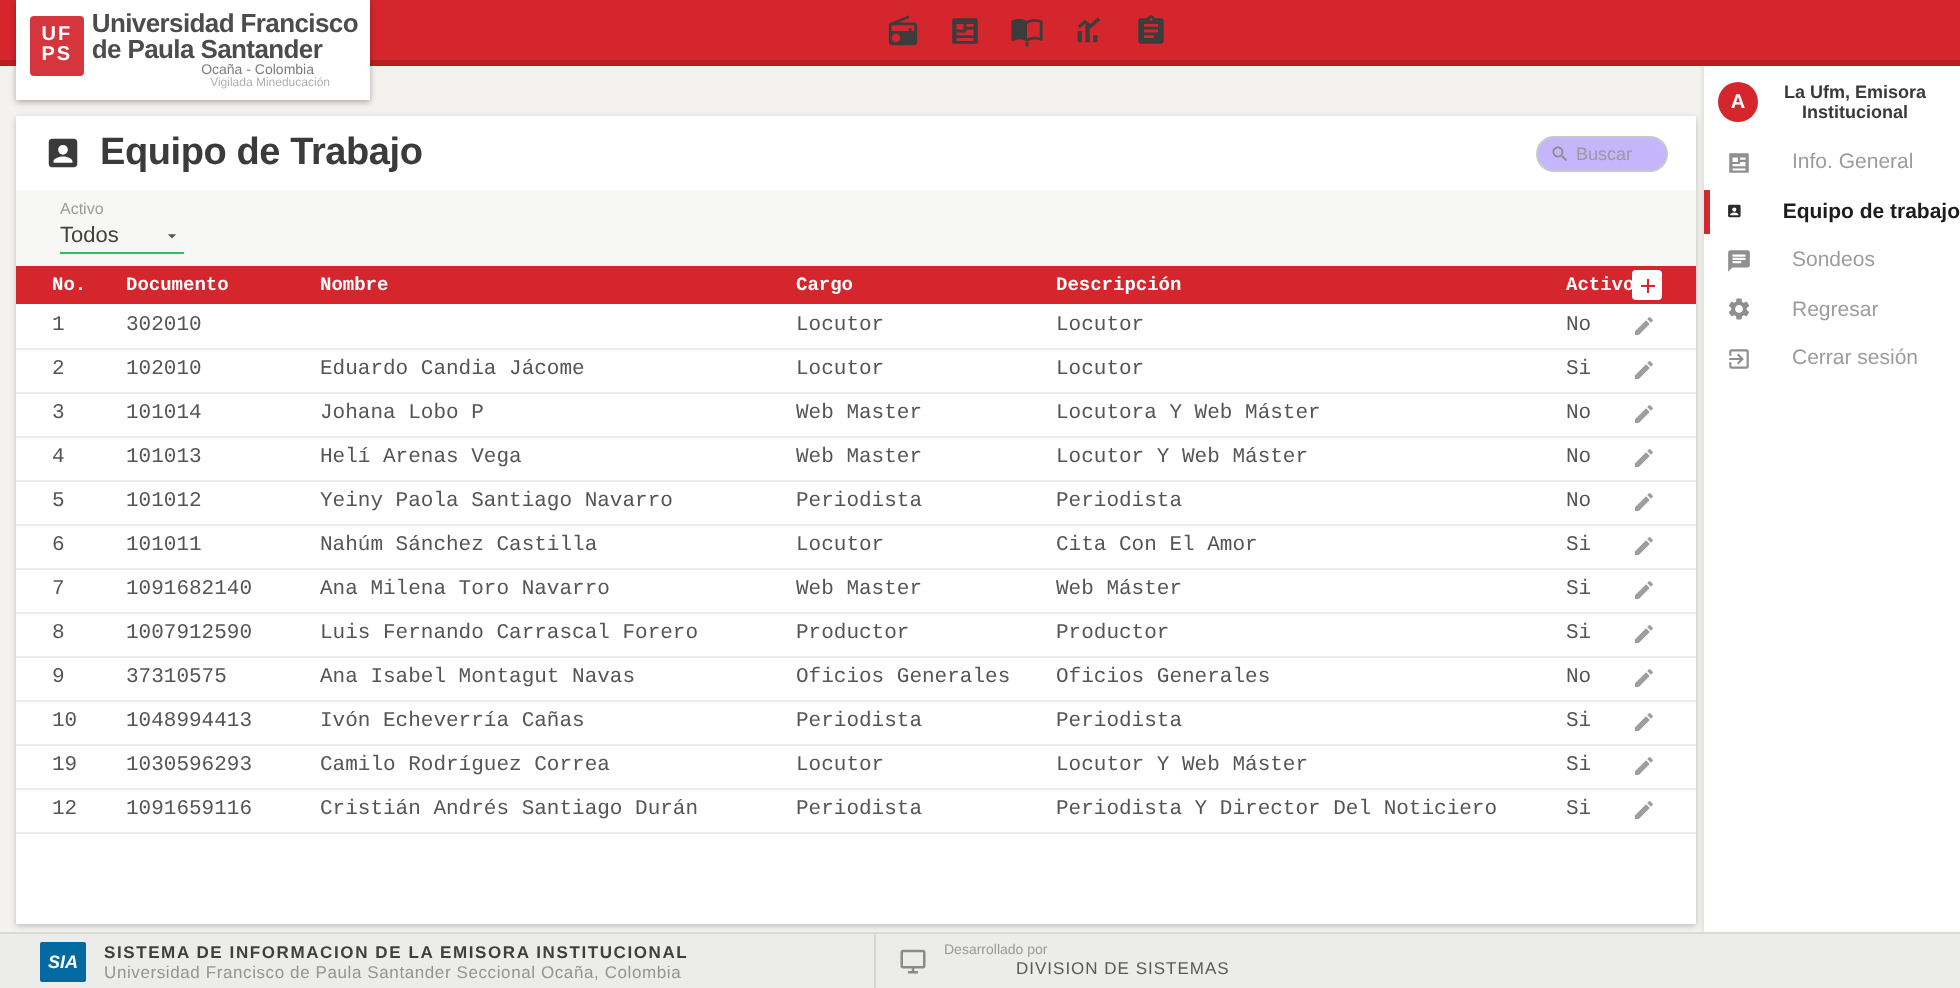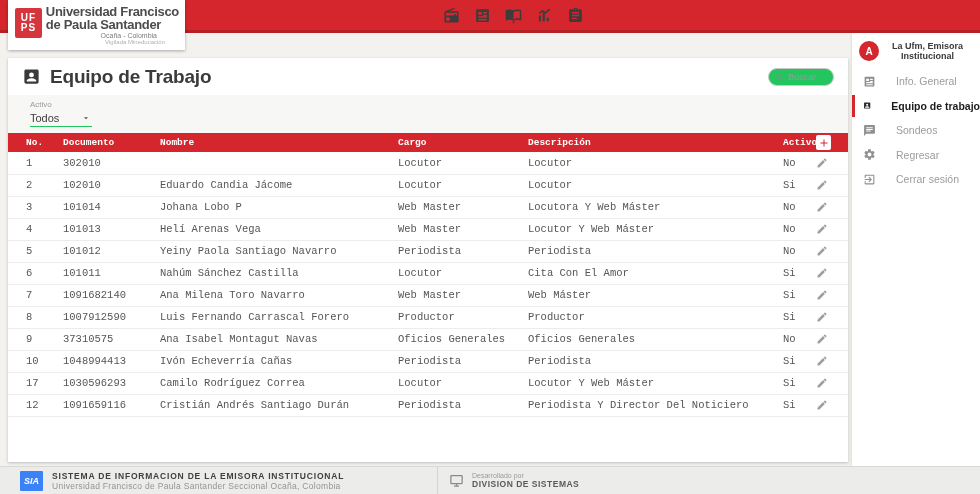--- a/index.html
+++ b/index.html
@@ -40,21 +40,21 @@
   .menu-item.active .mi-icon svg { fill:#2b2b2b; }
 
   
   .card { position:absolute; left:8px; top:58px; width:840px; height:404px; background:#fff;
           box-shadow:0 1px 3px rgba(0,0,0,.22); }
   .card-header { height:37px; display:flex; align-items:center; padding:0 14px; }
   .title-icon { width:19px; height:19px; display:inline-flex; }
   .title-icon svg { width:100%; height:100%; fill:#3a3a3a; }
   .card-header h1 { font-size:19px; font-weight:bold; color:#3b3b3b; margin-left:9px; letter-spacing:-.2px; }
   .search { margin-left:auto; width:66px; height:18px; border:1px solid #c9c9c9; border-radius:9px;
-            display:flex; align-items:center; padding:0 6px; background:#22c55e; }
+            display:flex; align-items:center; padding:0 6px; background:#c4b5fd; }
   .search .s-icon { width:10px; height:10px; display:inline-flex; flex:none; }
   .search .s-icon svg { width:100%; height:100%; fill:#8a8a8a; }
   .search input { border:none; outline:none; width:44px; font-size:9px; color:#555; margin-left:3px;
                   font-family:"Liberation Sans", sans-serif; background:transparent; }
   .search input::placeholder { color:#9a9a9a; }
 
   .filter-bar { height:38px; background:#f7f7f6; padding:5px 0 0 22px; }
   .filter-label { font-size:8px; color:#9b9b9b; }
   .filter-select { width:62px; display:flex; justify-content:space-between; align-items:center;
                    border-bottom:1px solid #22c55e; padding:2px 1px 2px 0; margin-top:1px; cursor:pointer; }
@@ -81,32 +81,32 @@
   .pagination { height:23px; display:flex; align-items:center; justify-content:flex-end; padding-right:16px; }
   .pagination .range { font-size:10px; color:#666; }
   .pg { display:inline-flex; width:14px; height:14px; cursor:pointer; }
   .pg svg { width:100%; height:100%; }
   .pg.prev { margin-left:20px; } .pg.prev svg { fill:#c9c9c9; }
   .pg.next { margin-left:14px; } .pg.next svg { fill:#2a2a2a; }
 
   
   .footer { position:absolute; left:0; bottom:0; width:980px; height:28px; background:#ececea;
             border-top:1px solid #d8d8d6; display:flex; align-items:center; z-index:3; }
-  .sia-box { width:23px; height:20px; background:#3b82f6; color:#fff; font-size:9px; font-weight:bold;
+  .sia-box { width:23px; height:20px; background:#0369a1; color:#fff; font-size:9px; font-weight:bold;
              font-style:italic; display:flex; align-items:center; justify-content:center; margin-left:20px; border-radius:1px; }
   .footer-left-text { margin-left:9px; }
   .f-title { font-size:8.5px; font-weight:bold; color:#3f3f3f; letter-spacing:.8px; }
   .f-sub { font-size:8.5px; color:#949494; letter-spacing:.3px; }
   .f-divider { position:absolute; left:437px; top:0; bottom:0; width:1px; background:#d5d5d3; }
   .footer-right { position:absolute; left:449px; top:0; bottom:0; display:flex; align-items:center; }
   .monitor-icon { width:15px; height:15px; display:inline-flex; }
   .monitor-icon svg { width:100%; height:100%; fill:#8a8a8a; }
   .footer-right-text { margin-left:8px; }
   .f-dev-label { font-size:7px; color:#9a9a9a; }
-  .f-dev-name { font-size:8.5px; font-weight:bold; color:#5a5a5a; letter-spacing:.5px; }
+  .f-dev-name { font-size:8.5px; font-weight:normal; color:#5a5a5a; letter-spacing:.5px;margin-left:36px; }
 </style>
 </head>
 <body>
 
 <div class="topbar">
   <div class="topbar-icons">
     <span class="tb-icon">
       <svg viewBox="0 0 24 24">
           <path d="M3.24 6.15C2.51 6.43 2 7.17 2 8v12c0 1.1.89 2 2 2h16c1.11 0 2-.9 2-2V8c0-1.11-.89-2-2-2H8.3l8.26-3.34L15.88 1 3.24 6.15zM7 20c-1.66 0-3-1.34-3-3s1.34-3 3-3 3 1.34 3 3-1.34 3-3 3zm13-8h-2v-2h-2v2H4V8h16v4z"></path>
         </svg>
@@ -405,21 +405,21 @@
     <td>
             <button class="edit-btn">
               <svg viewBox="0 0 24 24">
                 <path d="M3 17.25V21h3.75L17.81 9.94l-3.75-3.75L3 17.25zM20.71 7.04c.39-.39.39-1.02 0-1.41l-2.34-2.34a.9959.9959 0 0 0-1.41 0l-1.83 1.83 3.75 3.75 1.83-1.83z"></path>
               </svg>
             </button>
           </td>
   </tr>
 
   <tr>
-    <td class="c-no">17</td>
+    <td class="c-no">19</td>
     <td class="c-doc">1030596293</td>
     <td class="c-nom">Camilo Rodríguez Correa</td>
     <td class="c-car">Locutor</td>
     <td class="c-des">Locutor Y Web Máster</td>
     <td class="c-act">Si</td>
     <td>
             <button class="edit-btn">
               <svg viewBox="0 0 24 24">
                 <path d="M3 17.25V21h3.75L17.81 9.94l-3.75-3.75L3 17.25zM20.71 7.04c.39-.39.39-1.02 0-1.41l-2.34-2.34a.9959.9959 0 0 0-1.41 0l-1.83 1.83 3.75 3.75 1.83-1.83z"></path>
               </svg>

